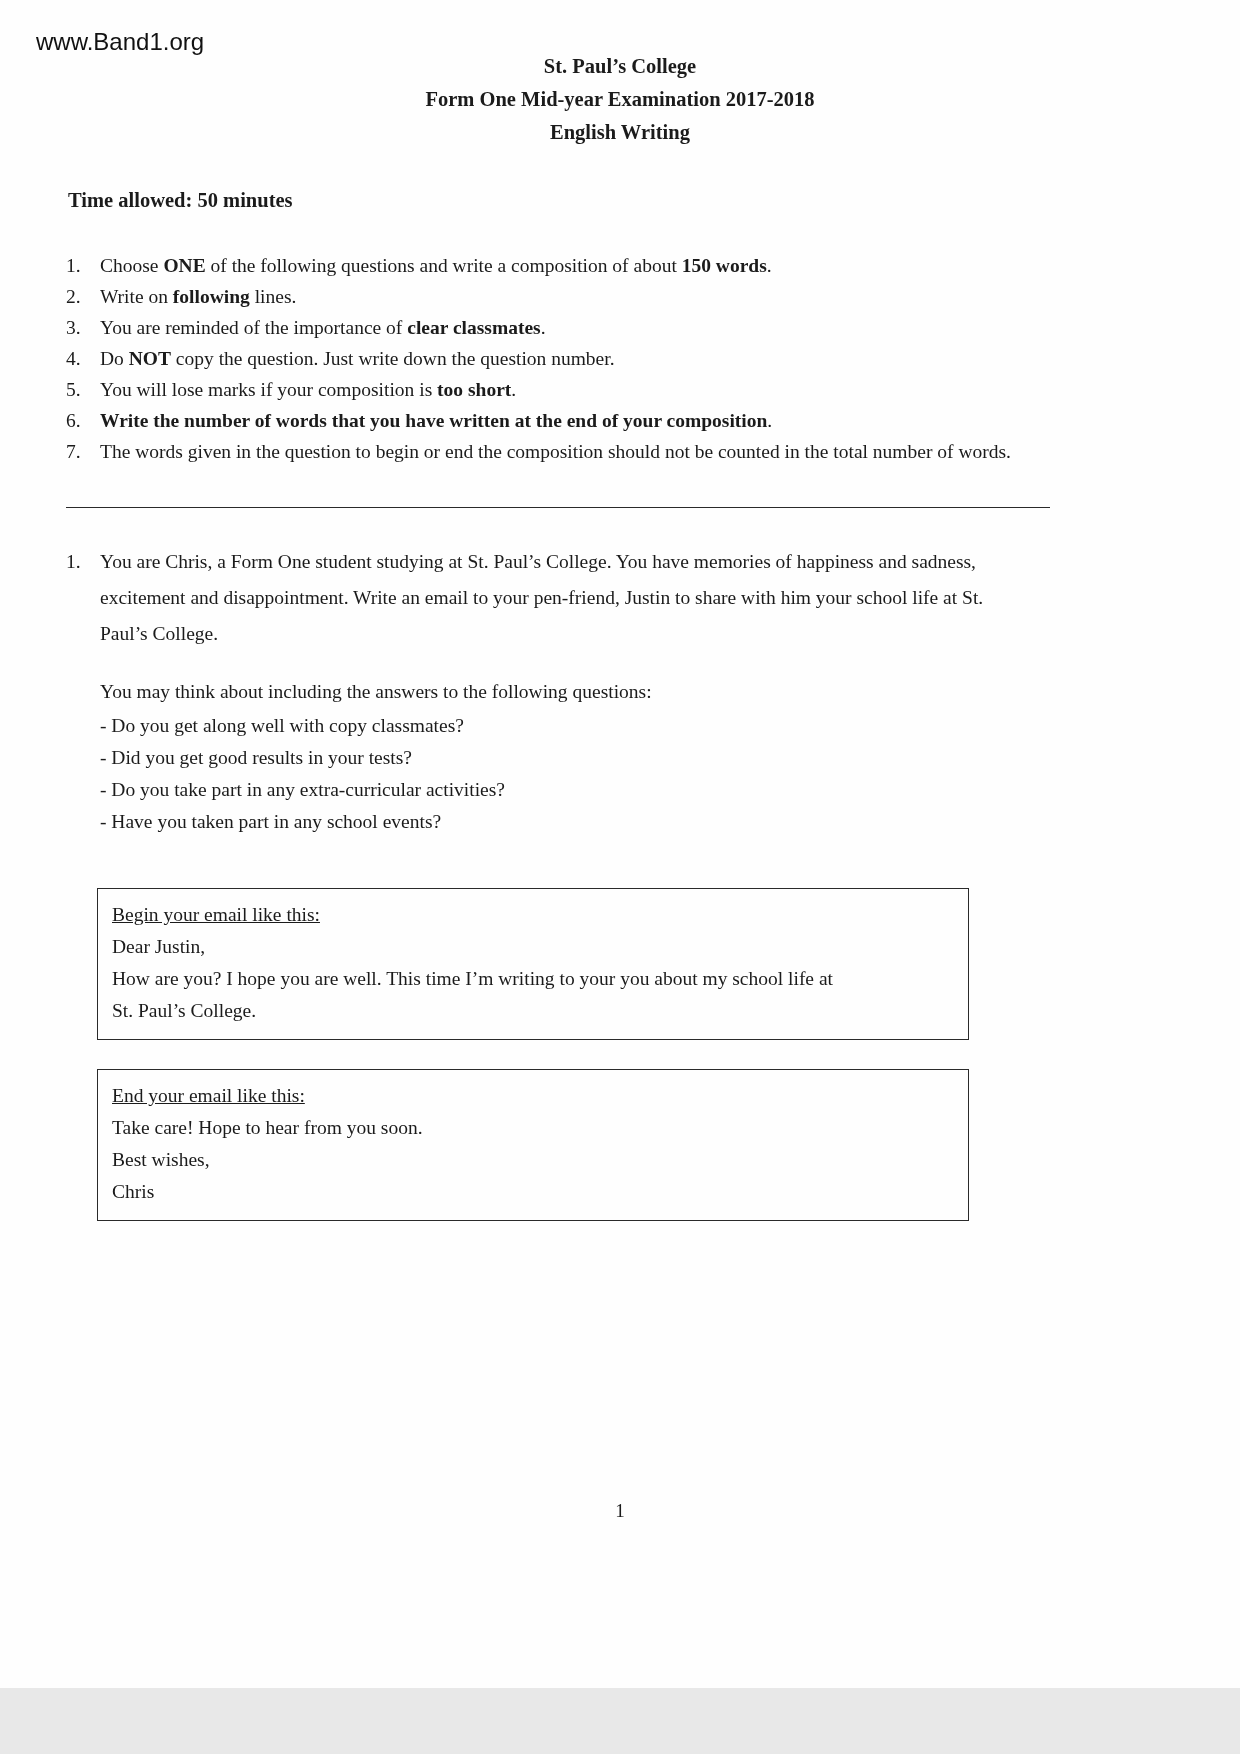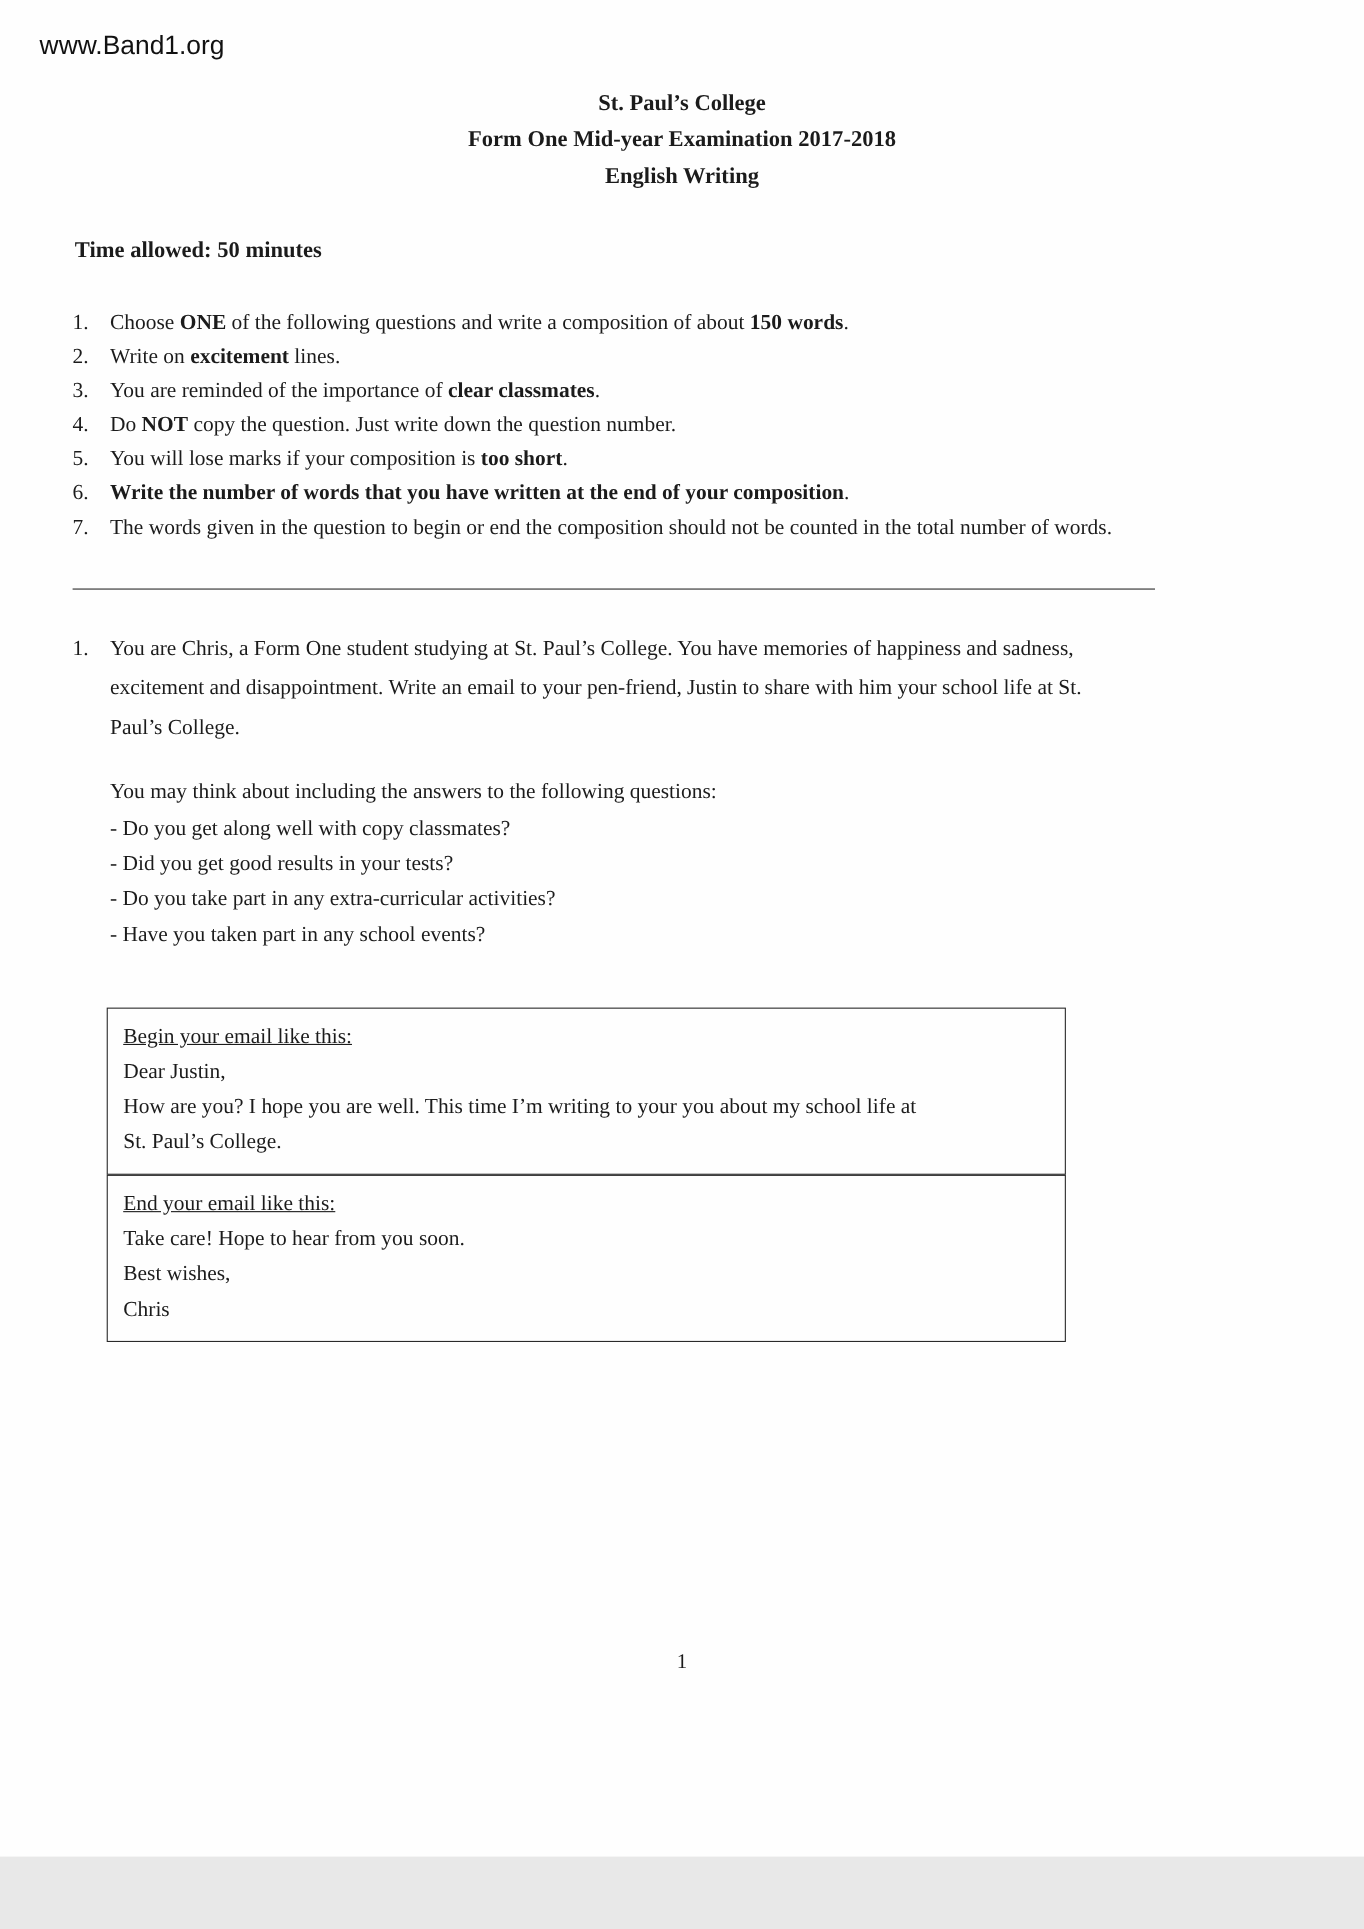--- a/index.html
+++ b/index.html
@@ -20,21 +20,21 @@
   }
   .watermark {
     position: absolute;
     top: 28px;
     left: 36px;
     font-family: "Liberation Sans", "DejaVu Sans", sans-serif;
     font-size: 24px;
     color: #111;
   }
   .header {
-    padding-top: 78px;
+    padding-top: 50px;
     text-align: center;
     font-weight: bold;
     font-size: 20.5px;
     line-height: 33px;
   }
   .time-allowed {
     margin: 40px 0 0 68px;
     font-weight: bold;
     font-size: 20.5px;
   }
@@ -84,20 +84,21 @@
     width: 856px;
     margin-left: 97px;
     border: 1.7px solid #2a2a2a;
     padding: 10px 0 12px 14px;
     line-height: 32px;
   }
   .email-box.begin {
     margin-top: 50px;
   }
   .email-box.end {
+    margin-top: 29px;
   }
   .box-title {
     text-decoration: underline;
   }
   .page-number {
     position: absolute;
     top: 1500px;
     left: 0;
     width: 100%;
     text-align: center;
@@ -119,21 +120,21 @@
 
   <div class="time-allowed">Time allowed: 50 minutes</div>
 
   <div class="instructions">
     <div class="inst-row">
       <span class="num">1.</span>
       <span class="txt"><span>Choose </span><span class="b">ONE</span><span> of the following questions and write a composition of about </span><span class="b">150 words</span><span>.</span></span>
     </div>
     <div class="inst-row">
       <span class="num">2.</span>
-      <span class="txt"><span>Write on </span><span class="b">excitement</span><span> lines.</span></span>
+      <span class="txt"><span>Write on </span><span class="b">following</span><span> lines.</span></span>
     </div>
     <div class="inst-row">
       <span class="num">3.</span>
       <span class="txt"><span>You are reminded of the importance of </span><span class="b">clear classmates</span><span>.</span></span>
     </div>
     <div class="inst-row">
       <span class="num">4.</span>
       <span class="txt"><span>Do </span><span class="b">NOT</span><span> copy the question. Just write down the question number.</span></span>
     </div>
     <div class="inst-row">

